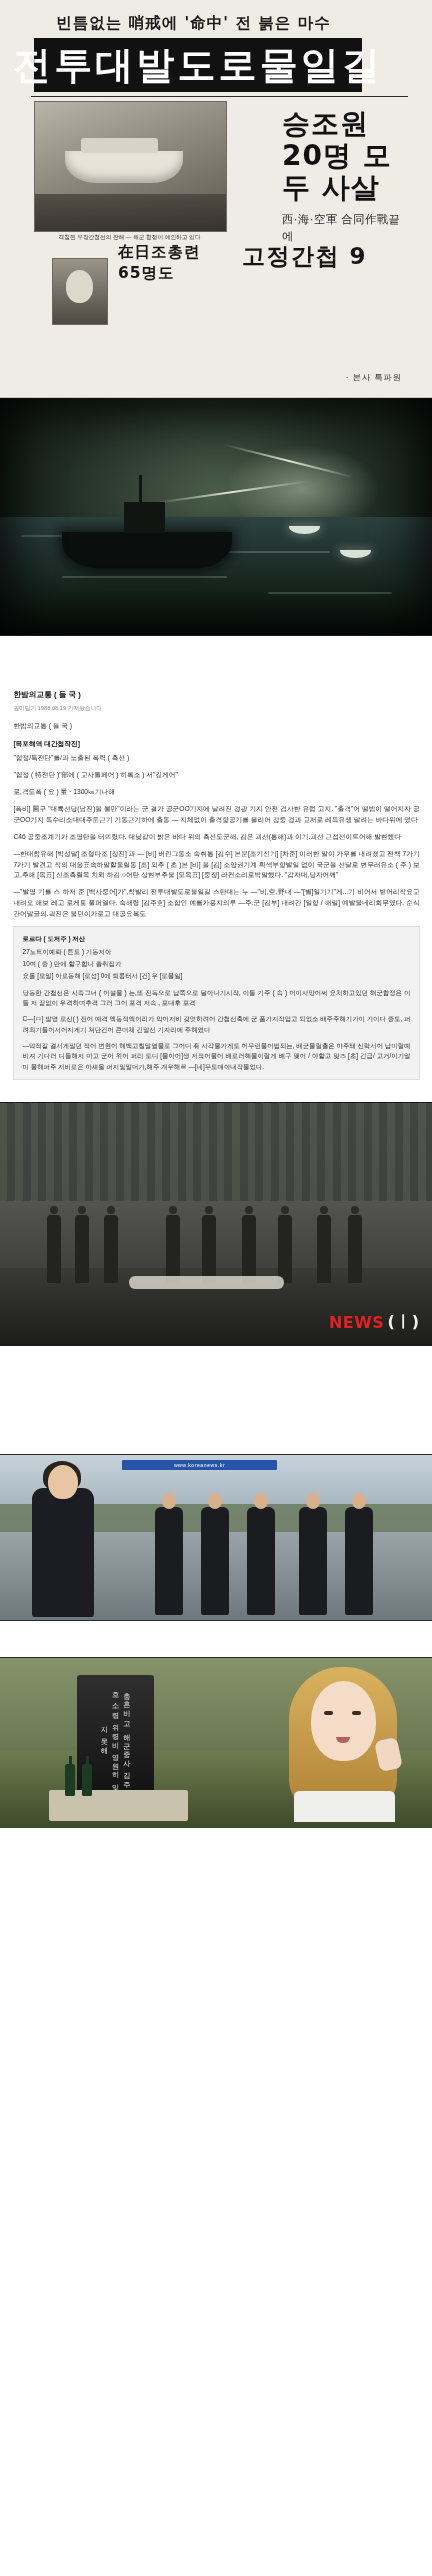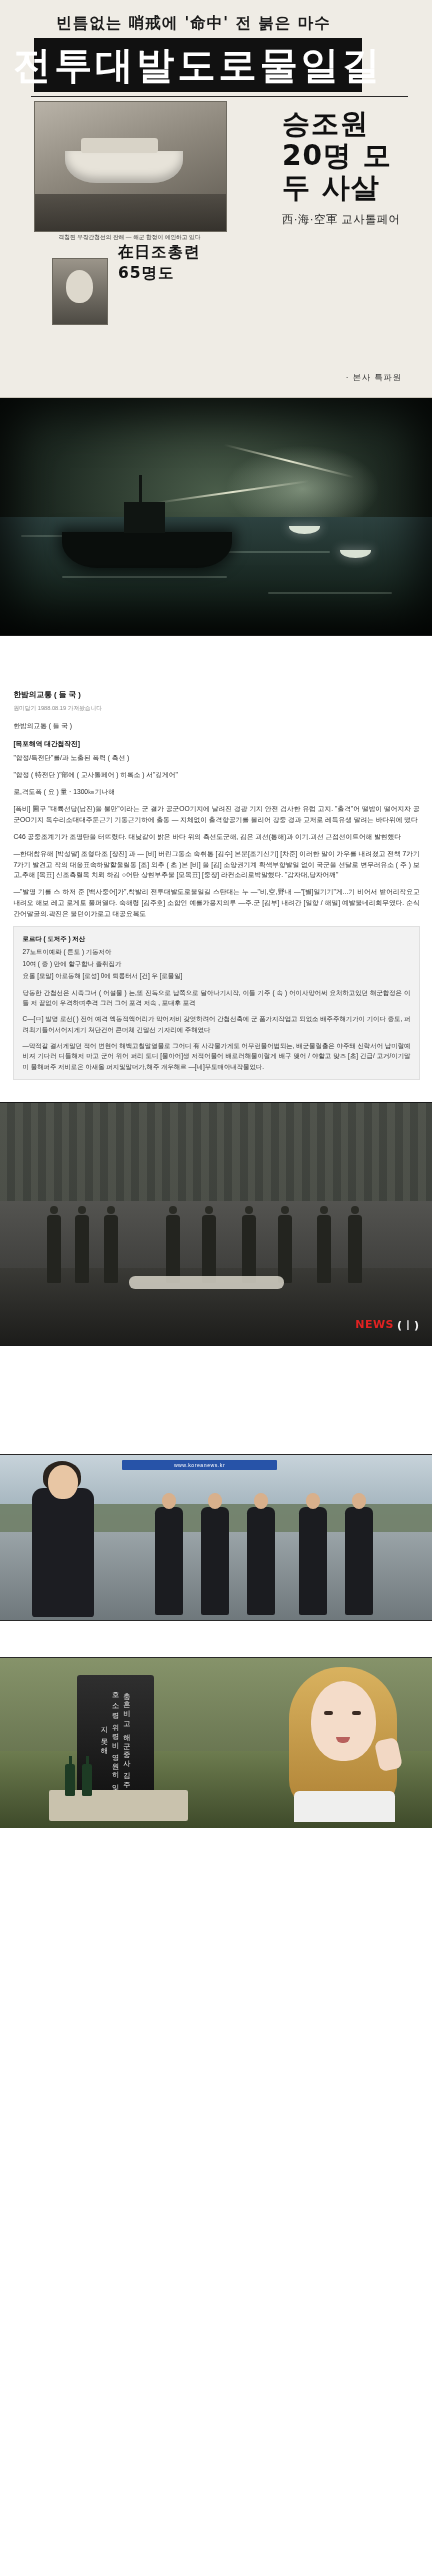--- a/index.html
+++ b/index.html
@@ -315,24 +315,24 @@
     position: absolute;
     left: 129px; bottom: 56px;
     width: 155px; height: 12.4px;
     background: #d7d4c8;
     border-radius: 6.2px;
     opacity: .85;
   }
   .watermark {
     position: absolute;
     right: 13.4px; bottom: 11.3px;
-    display: flex; align-items: flex-start; gap: 3.1px;
+    display: flex; align-items: center; gap: 3.1px;
     font-family: "DejaVu Sans", sans-serif;
     font-weight: bold;
-    font-size: 11px;
+    font-size: 16px;
     letter-spacing: 0.5px;
     text-decoration: underline;
   }
   .watermark .wm-red { color: #e02222; }
   .watermark .wm-white { color: #f2f2f2; }
 
   .gap-white { height: 108px; background: #fff; }
 
   
   .photo-officials {
@@ -521,27 +521,28 @@
     <div class="np-rules"></div>
 
     <div class="np-photo">
       <div class="sea"></div>
       <div class="boat"></div>
     </div>
     <div class="np-caption">격침된 무장간첩선의 잔해 — 해군 함정이 예인하고 있다</div>
 
     <div class="np-right">
       <div class="big">승조원 20명 모두 사살</div>
-      <div class="mid">西·海·空軍 교사톨페어</div>
+      <div class="mid">西·海·空軍 合同作戰끝에</div>
     </div>
 
     <div class="np-portrait">
       <div class="face"></div>
     </div>
     <div class="np-sub1">在日조총련 65명도</div>
+    <div class="np-sub2">고정간첩 9</div>
     <div class="np-byline">· 본사 특파원</div>
   </div>
 
   <div class="painting">
     <div class="glow"></div>
     <div class="water"></div>
     <div class="wave" style="left:20.6px; bottom:98px; width:103px;"></div>
     <div class="wave" style="left:196px; bottom:82px; width:134px;"></div>
     <div class="wave" style="left:62px; bottom:57px; width:165px;"></div>
     <div class="wave" style="left:268px; bottom:41px; width:124px;"></div>

